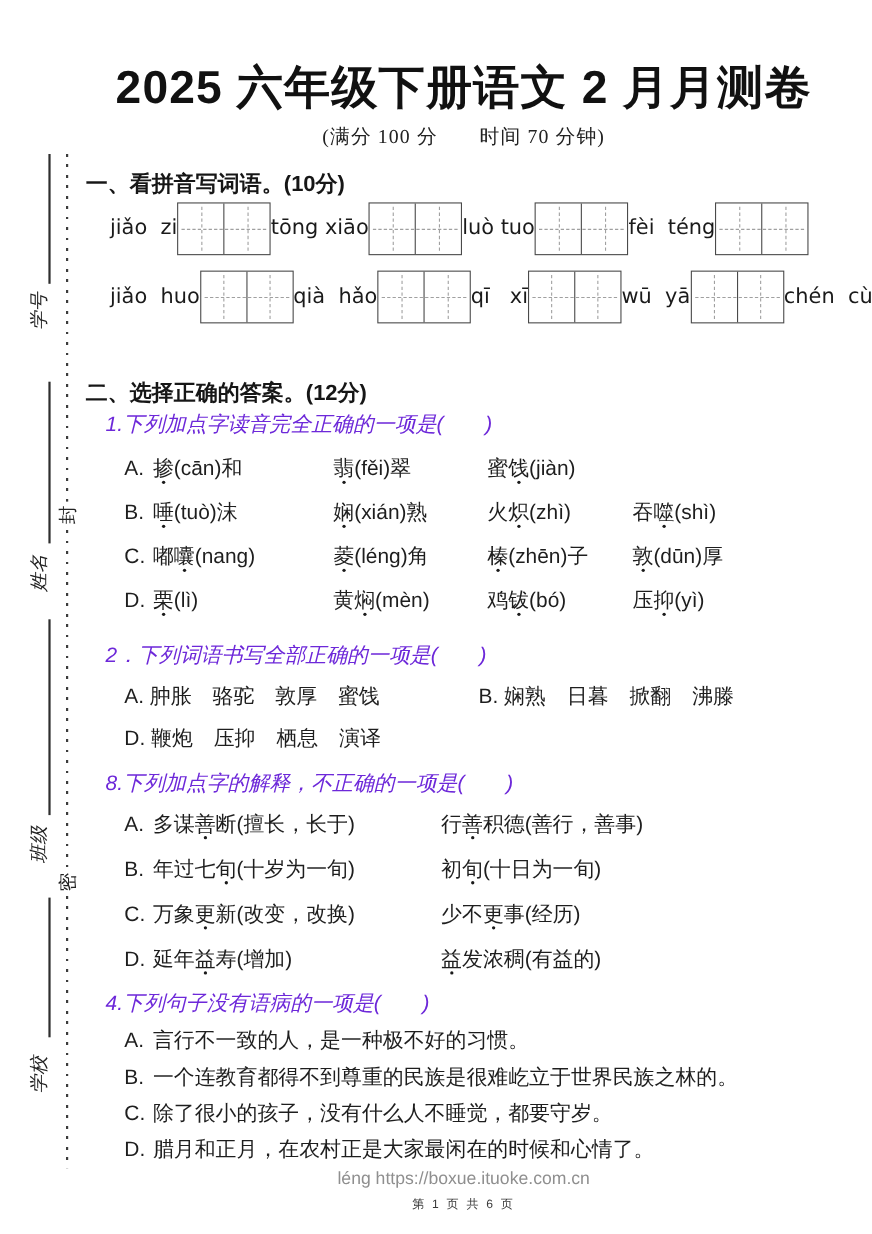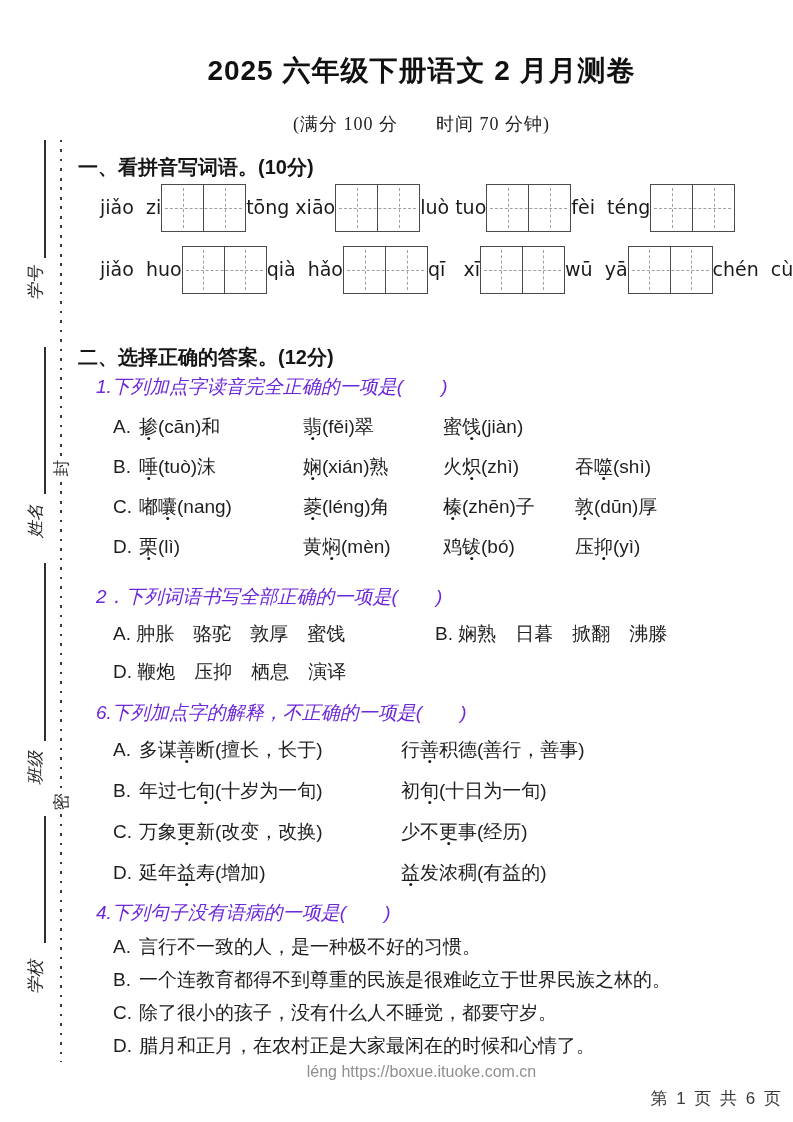--- a/index.html
+++ b/index.html
@@ -23,21 +23,21 @@
     background:repeating-linear-gradient(to bottom,#3c3c3c 0 2.5px,transparent 2.5px 9.5px);
   }
   .seal{
     position:absolute;left:50px;width:24px;height:24px;line-height:24px;text-align:center;
     transform:rotate(-90deg);background:#fff;font-size:17px;z-index:2;color:#222;
   }
   .seal1{top:456px}.seal2{top:790px}
   
   .title{
     position:absolute;left:60px;right:10px;top:52px;margin:0;text-align:center;
-    font-size:28px;font-weight:700;letter-spacing:1px;color:#111;
+    font-size:42px;font-weight:700;letter-spacing:1px;color:#111;
   }
   .subtitle{
     position:absolute;left:60px;right:10px;top:112px;text-align:center;
     font-family:"Liberation Serif","DejaVu Serif",serif;font-size:18px;letter-spacing:1px;color:#222;
   }
   
   .sec-h{position:absolute;left:78px;font-size:20px;font-weight:600;color:#161616;}
   .h1pos{top:154px}.h2pos{top:344px}
   
   .sec1{position:absolute;left:100px;top:184px;width:617px;}
@@ -64,22 +64,22 @@
   .q3row{grid-template-columns:26px 262px auto;margin-bottom:16px;}
   .q4row{grid-template-columns:26px auto;margin-bottom:8px;}
   .ocell{white-space:pre;}
   
   .dt{position:relative;}
   .dt::after{content:'';position:absolute;left:50%;transform:translateX(-50%);
              bottom:-3px;width:3.5px;height:3.5px;border-radius:50%;background:#1a1a1a;}
   
   .footer-site{position:absolute;left:60px;right:10px;top:1063px;text-align:center;
                font-size:16px;color:#8f8f8f;}
-  .footer-page{position:absolute;left:60px;right:10px;top:1087px;text-align:right;
-               font-size:17px;color:#3a3a3a;letter-spacing:2px;}
+  .footer-page{position:absolute;left:60px;right:10px;top:1087px;text-align:center;
+               font-size:11px;color:#3a3a3a;letter-spacing:2px;}
 </style>
 </head>
 <body>
 
 <div class="paper">
 
   <div class="sline sl1"></div>
   <div class="sline sl2"></div>
   <div class="sline sl3"></div>
   <div class="sline sl4"></div>
@@ -207,21 +207,21 @@
           <span class="ocell">A. 肿胀　骆驼　敦厚　蜜饯</span>
           <span class="ocell">B. 娴熟　日暮　掀翻　沸滕</span>
         </div>
         <div class="orow q2row">
           <span class="ocell">D. 鞭炮　压抑　栖息　演译</span>
         </div>
       </div>
   </div>
 
   <div class="qblock q3pos">
-    <div class="stem">6.下列加点字的解释，不正确的一项是(　　)</div>
+    <div class="stem">8.下列加点字的解释，不正确的一项是(　　)</div>
     <div class="opts" id="q3opts">
         <div class="orow q3row">
           <span class="olabel">A.</span>
           <span class="ocell">多谋<span class="dt">善</span>断(擅长，长于)</span>
           <span class="ocell">行<span class="dt">善</span>积德(善行，善事)</span>
         </div>
         <div class="orow q3row">
           <span class="olabel">B.</span>
           <span class="ocell">年过七<span class="dt">旬</span>(十岁为一旬)</span>
           <span class="ocell">初<span class="dt">旬</span>(十日为一旬)</span>

